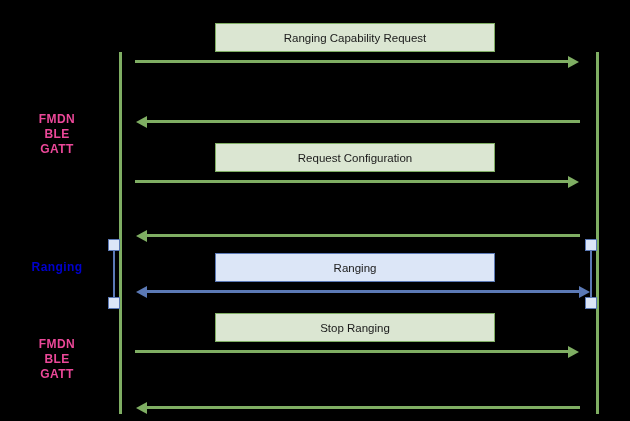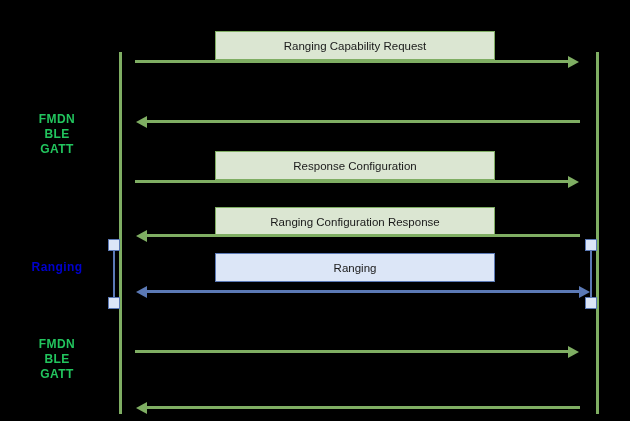--- a/index.html
+++ b/index.html
@@ -50,21 +50,21 @@
   .side-label {
     position: absolute;
     left: 24px;
     width: 66px;
     text-align: center;
     font-size: 12px;
     font-weight: bold;
     line-height: 15px;
     letter-spacing: 0.4px;
   }
-  .side-label.green { color: #22c55e; }
+  .side-label.green { color: #ec4899; }
   .side-label.blue  { color: #0000cc; }
   #label-top    { top: 112px; }
   #label-mid    { top: 260px; }
   #label-bottom { top: 337px; }
 
   
   .msg-box {
     position: absolute;
     left: 215px;
     width: 280px;
@@ -72,21 +72,20 @@
     box-sizing: border-box;
     display: flex;
     align-items: center;
     justify-content: center;
     font-size: 11.5px;
     color: #1a1a1a;
   }
   .msg-box.green {
     background: #dbe6d2;
     border: 1px solid #7fae63;
-    margin-top: 8px;
   }
   .msg-box.blue {
     background: #dce6f7;
     border: 1px solid #5b79b5;
   }
 
   
   .arrow {
     position: absolute;
     height: 3px;
@@ -136,49 +135,49 @@
   </div>
   <div class="arrow green" style="left:135px; top:60px; width:434px">
     <span class="head right"></span>
   </div>
 
   <div class="arrow green" style="left:146px; top:120px; width:434px">
     <span class="head left"></span>
   </div>
 
   <div class="msg-box green" style="top:143px">
-    <span>Response Configuration</span>
+    <span>Request Configuration</span>
   </div>
   <div class="arrow green" style="left:135px; top:180px; width:434px">
     <span class="head right"></span>
   </div>
 
-  <div class="msg-box green" style="top:199px">
-    <span>Ranging Configuration Response</span>
-  </div>
   <div class="arrow green" style="left:146px; top:234px; width:434px">
     <span class="head left"></span>
   </div>
 
   <div class="activation-bar" id="act-left-bar"></div>
   <div class="activation-box" id="act-left-top"></div>
   <div class="activation-box" id="act-left-bottom"></div>
 
   <div class="activation-bar" id="act-right-bar"></div>
   <div class="activation-box" id="act-right-top"></div>
   <div class="activation-box" id="act-right-bottom"></div>
 
   <div class="msg-box blue" style="top:253px">
     <span>Ranging</span>
   </div>
   <div class="arrow blue" style="left:146px; top:290px; width:434px">
     <span class="head left"></span>
     <span class="head right"></span>
   </div>
 
+  <div class="msg-box green" style="top:313px">
+    <span>Stop Ranging</span>
+  </div>
   <div class="arrow green" style="left:135px; top:350px; width:434px">
     <span class="head right"></span>
   </div>
 
   <div class="arrow green" style="left:146px; top:406px; width:434px">
     <span class="head left"></span>
   </div>
 
 </div>
 

